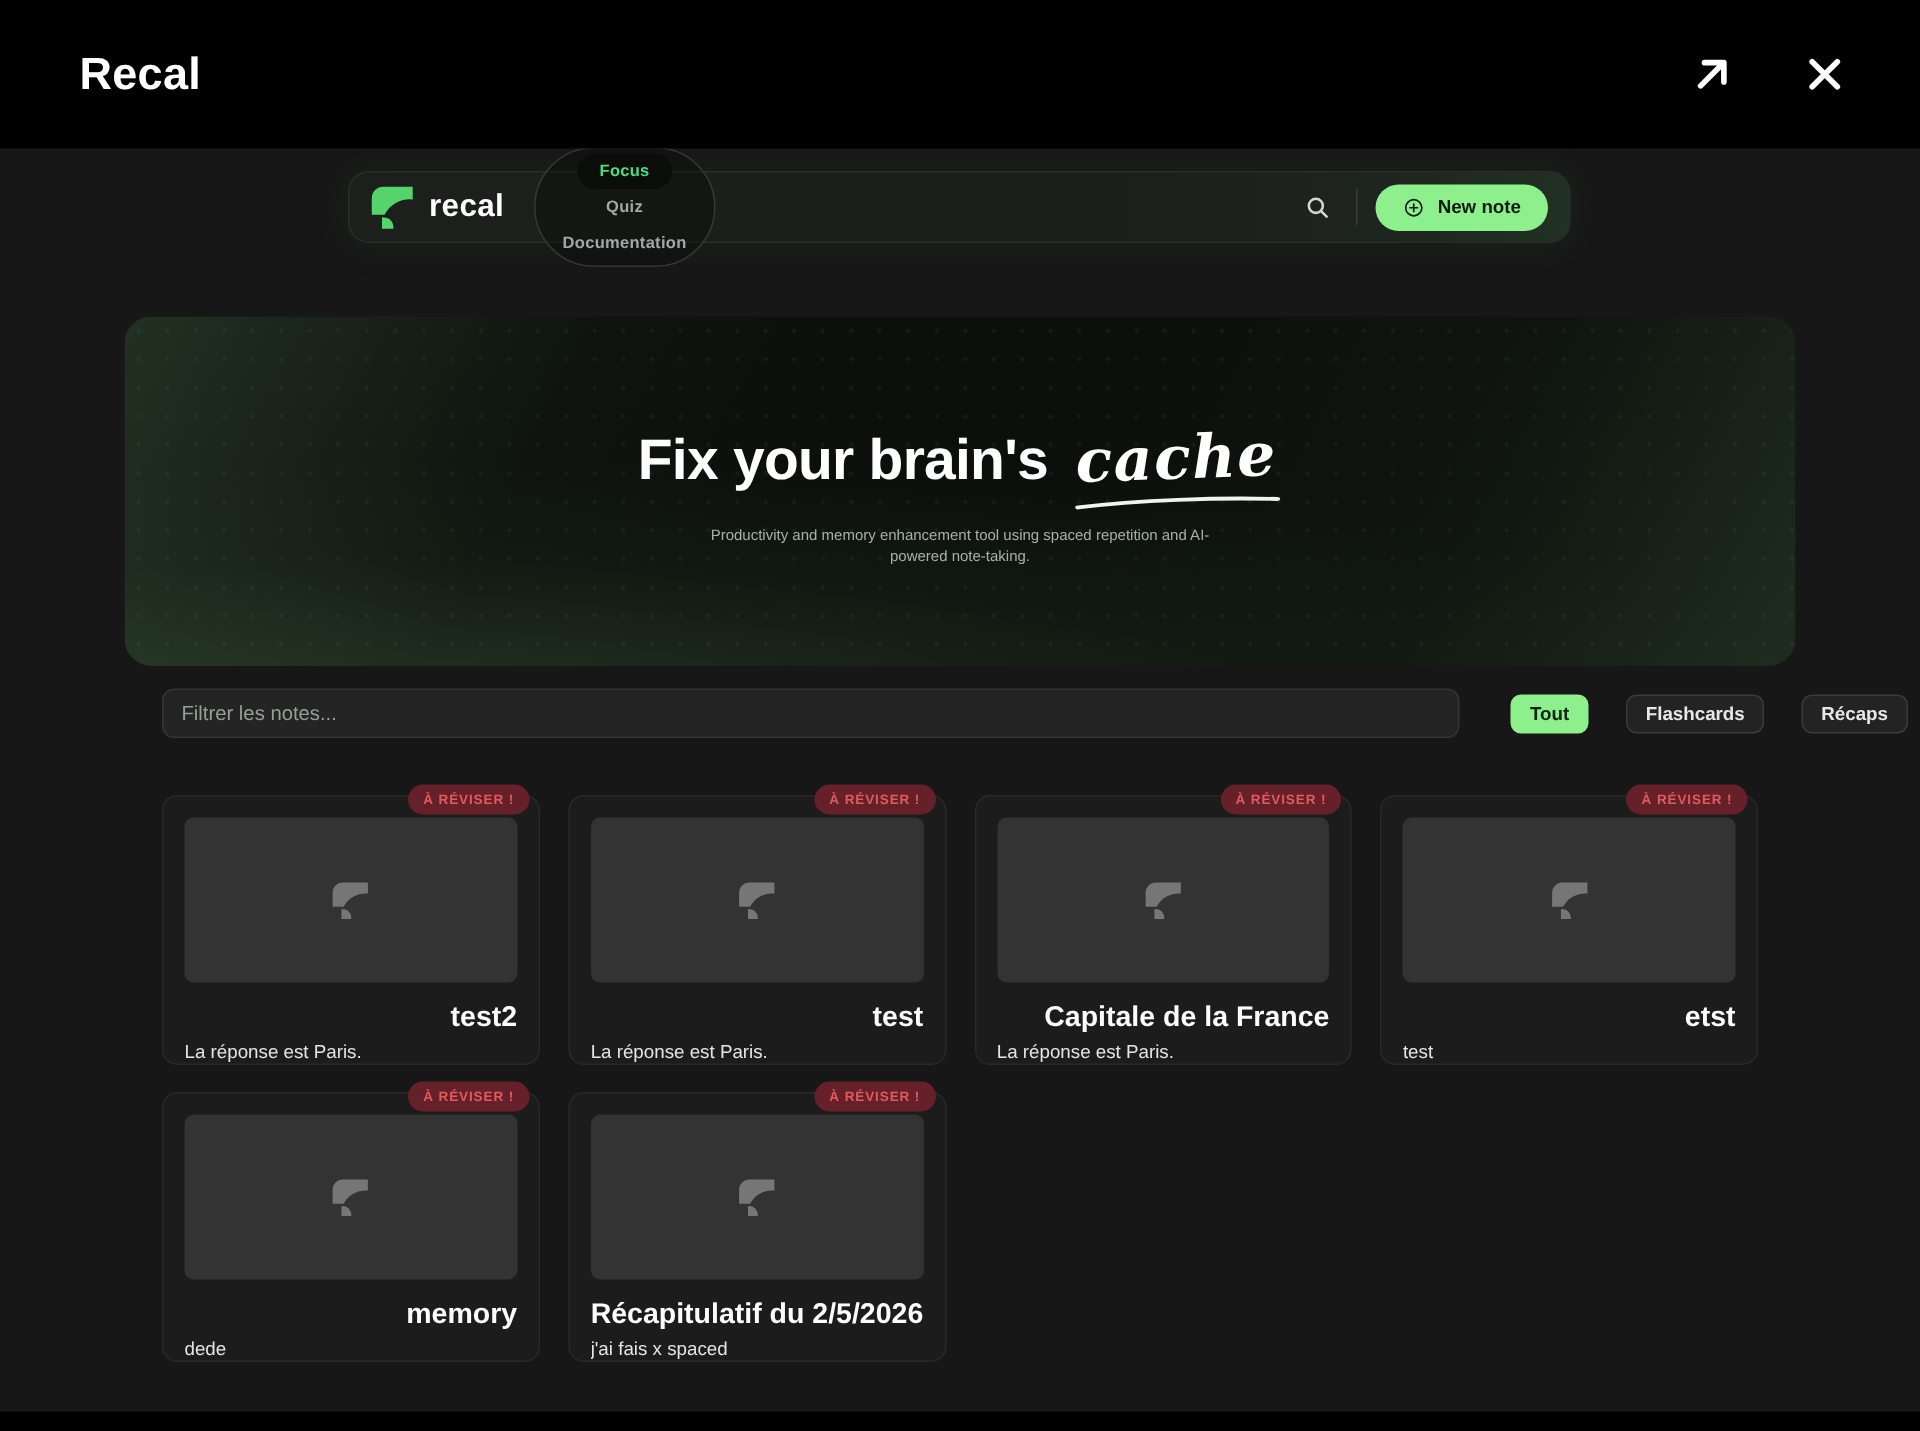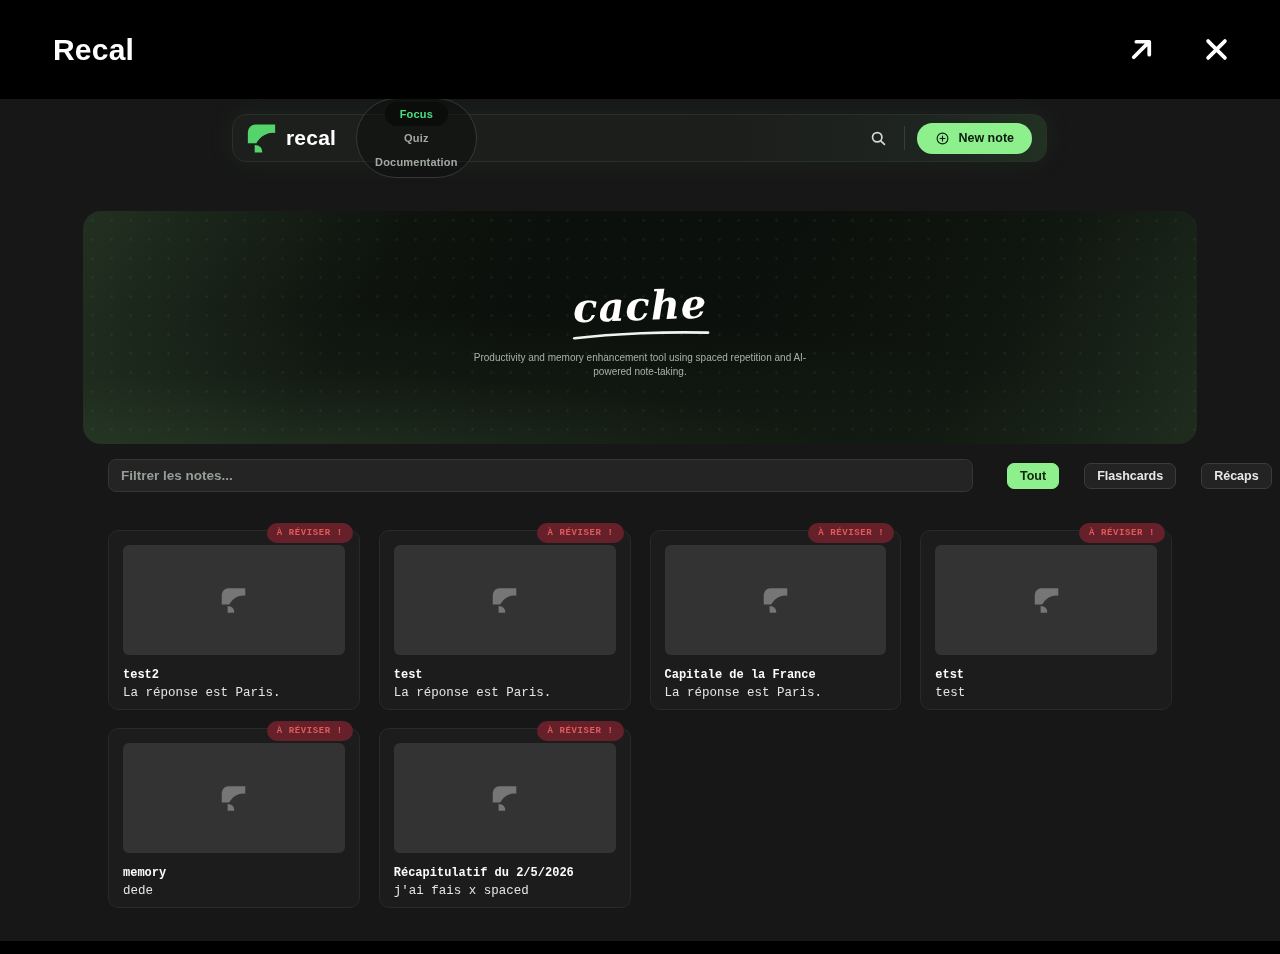--- a/index.html
+++ b/index.html
@@ -52,37 +52,37 @@
   .hero-title-main { font-size:38px; font-weight:800; letter-spacing:-.5px; }
   .hero-script { position:relative; font-family:"DejaVu Serif", cursive, serif; font-style:italic;
     font-size:40px; font-weight:600; letter-spacing:1px; transform:rotate(-2deg); padding:0 4px; }
   .hero-script svg { position:absolute; left:0; bottom:-10px; width:100%; height:9px;
     stroke:#f2f2f2; stroke-width:2.6; fill:none; stroke-linecap:round; }
   .hero-sub { margin-top:22px; max-width:362px; font-size:10px; line-height:1.45; color:#a9b0a9; }
 
   
   .filter-row { position:absolute; left:108px; top:360px; width:1064px; display:flex; align-items:center; }
   .filter-input { flex:0 0 865px; height:33px; background:#232423; border:1px solid #343534; border-radius:8px;
-    color:#e5e5e5; font-family:inherit; font-size:13.5px; padding:0 12px; outline:none;font-weight:bold; }
+    color:#e5e5e5; font-family:inherit; font-size:13.5px; padding:0 12px; outline:none; }
   .filter-input::placeholder { color:#979d97; }
   .filter-btns { margin-left:auto; display:flex; align-items:center; gap:25px;padding-left:34px; }
   .filter-btn { height:26px; padding:0 12px; border-radius:7px; font-family:inherit; font-size:12.5px;
     font-weight:700; cursor:pointer; background:#222322; border:1px solid #3a3b3a; color:#e8e8e8; }
   .filter-btn.active { background:var(--accent,#8df08c); border-color:var(--accent,#8df08c); color:#142410; }
 
   
   .grid { position:absolute; left:108px; top:431px; width:1064px; display:grid;
-    grid-template-columns:repeat(4,1fr); gap:18px 19px;font-family:Liberation Mono, monospace; }
+    grid-template-columns:repeat(4,1fr); gap:18px 19px; }
   .card { position:relative; height:180px; background:#1c1c1c; border:1px solid #292929; border-radius:10px;
     padding:14px; cursor:pointer; }
   .badge { position:absolute; top:-8px; right:6px; background:#66202a; color:#e25a5a; font-size:9px;
     font-weight:800; letter-spacing:.6px; padding:5px 10px; border-radius:999px; white-space:nowrap; }
   .thumb { height:110px; background:#333333; border-radius:6px; display:flex; align-items:center; justify-content:center; }
   .thumb .logo-svg { width:25px; height:27px; color:#767676; }
-  .card-title { margin-top:13px; font-size:12px; font-weight:800; color:#fbfbfb; white-space:nowrap; overflow:hidden; }
+  .card-title { margin-top:13px; font-size:19px; font-weight:800; color:#fbfbfb; white-space:nowrap; overflow:hidden;text-align:right; }
   .card-desc { margin-top:4px; font-size:12.5px; color:#e5e5e5; white-space:nowrap; overflow:hidden; }
 </style>
 </head>
 <body>
 
 <svg width="0" height="0" style="position:absolute">
   <defs>
     <g id="recal-logo">
       <path d="M1 10 A9 9 0 0 1 10 1 L33 1 L33 11 A22 22 0 0 0 11 23 L1 23 Z"></path>
       <path d="M9 25 Q18 25 18 34 L9 34 Z"></path>
@@ -134,20 +134,21 @@
             <path d="M12 8 V16 M8 12 H16"></path>
         </svg>
         <span>New note</span>
       </button>
     </div>
   </nav>
 
   <section class="hero">
     <div class="hero-inner">
       <div class="hero-title">
+        <span class="hero-title-main">Fix your brain's</span>
         <span class="hero-script">
           <span>cache</span>
           <svg viewBox="0 0 90 9" preserveAspectRatio="none">
               <path d="M3 6 C 28 2.5, 62 2.5, 87 5"></path>
             </svg>
         </span>
       </div>
       <p class="hero-sub">Productivity and memory enhancement tool using spaced repetition and AI-powered note-taking.</p>
     </div>
   </section>

